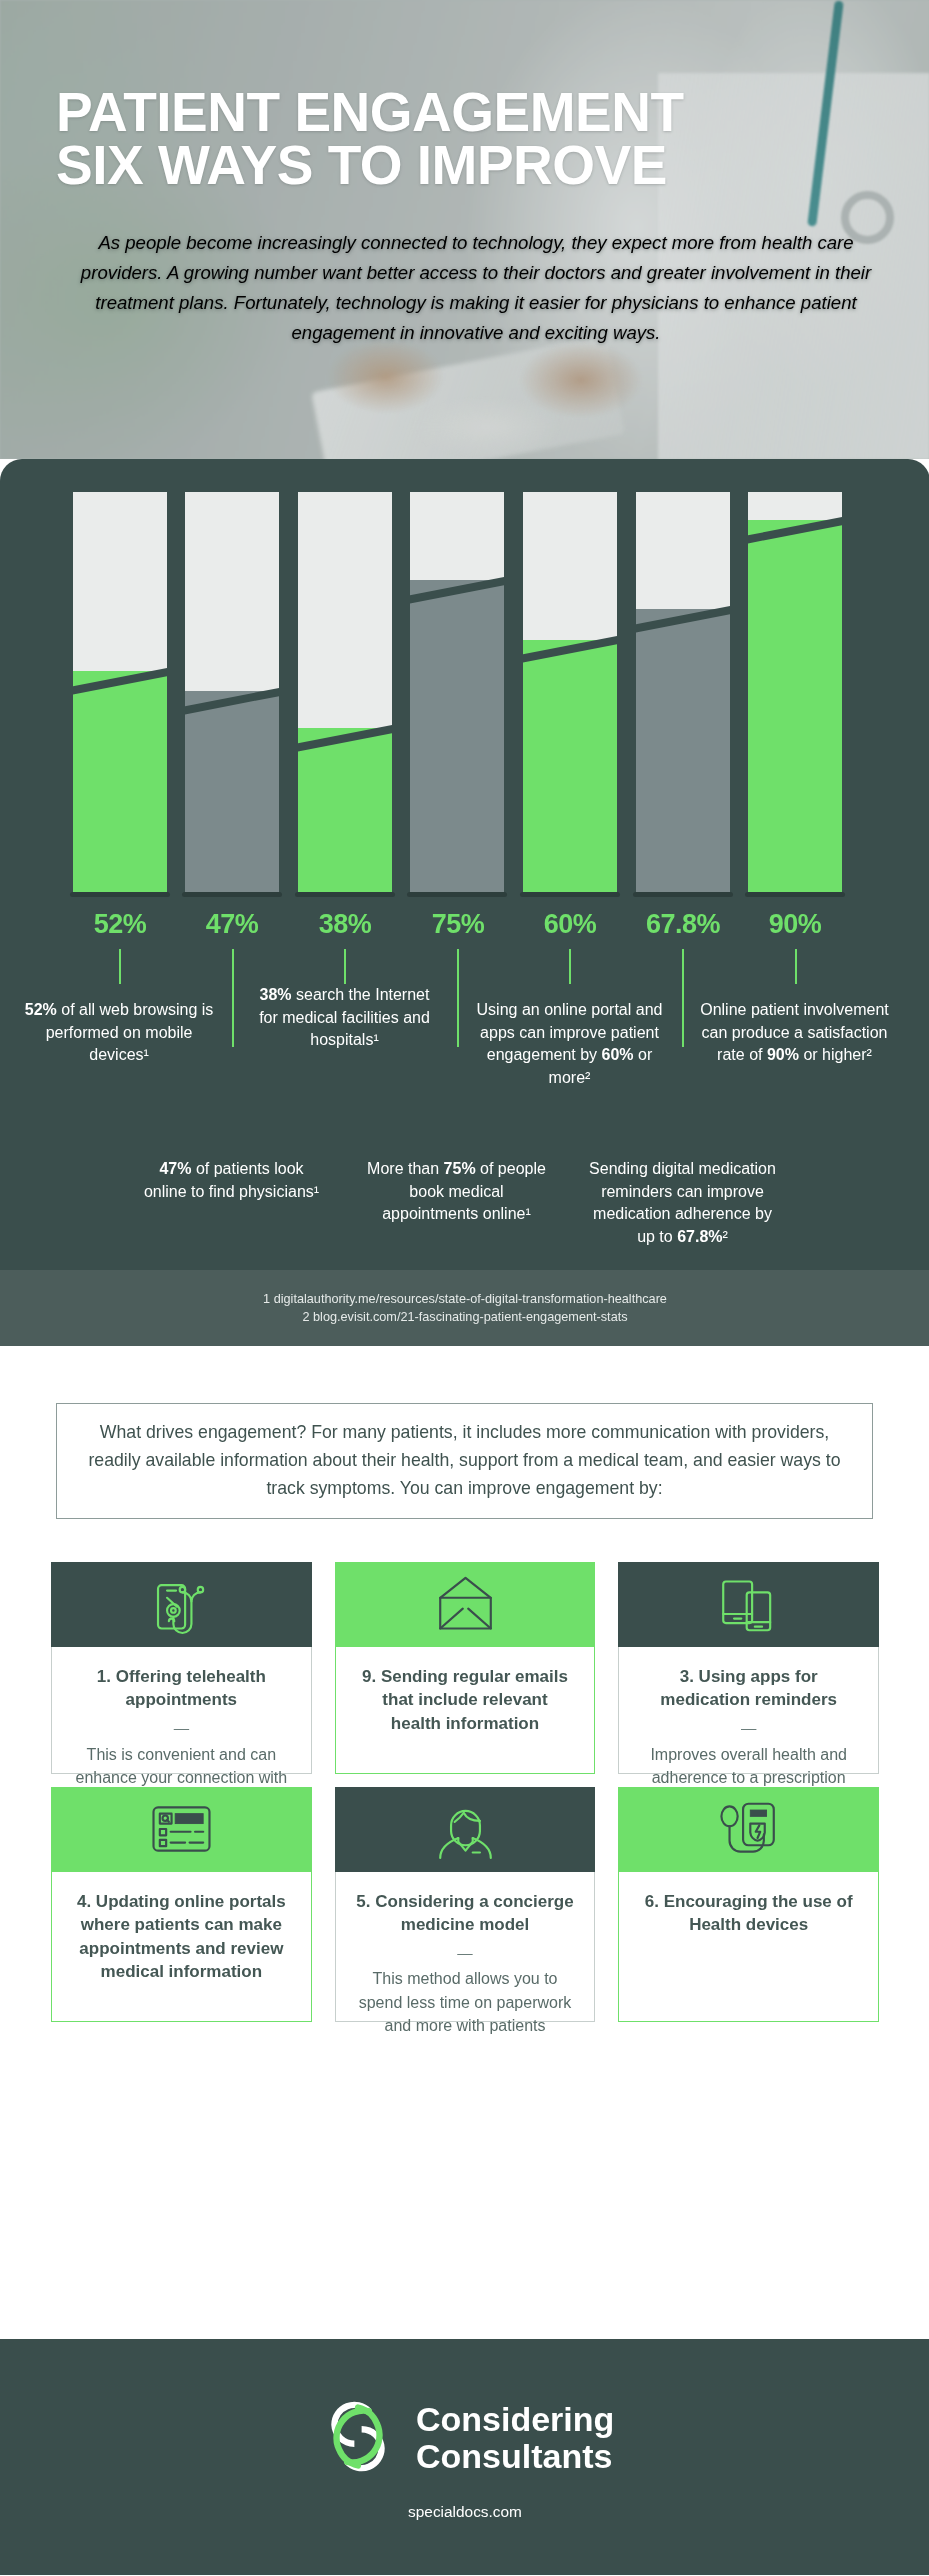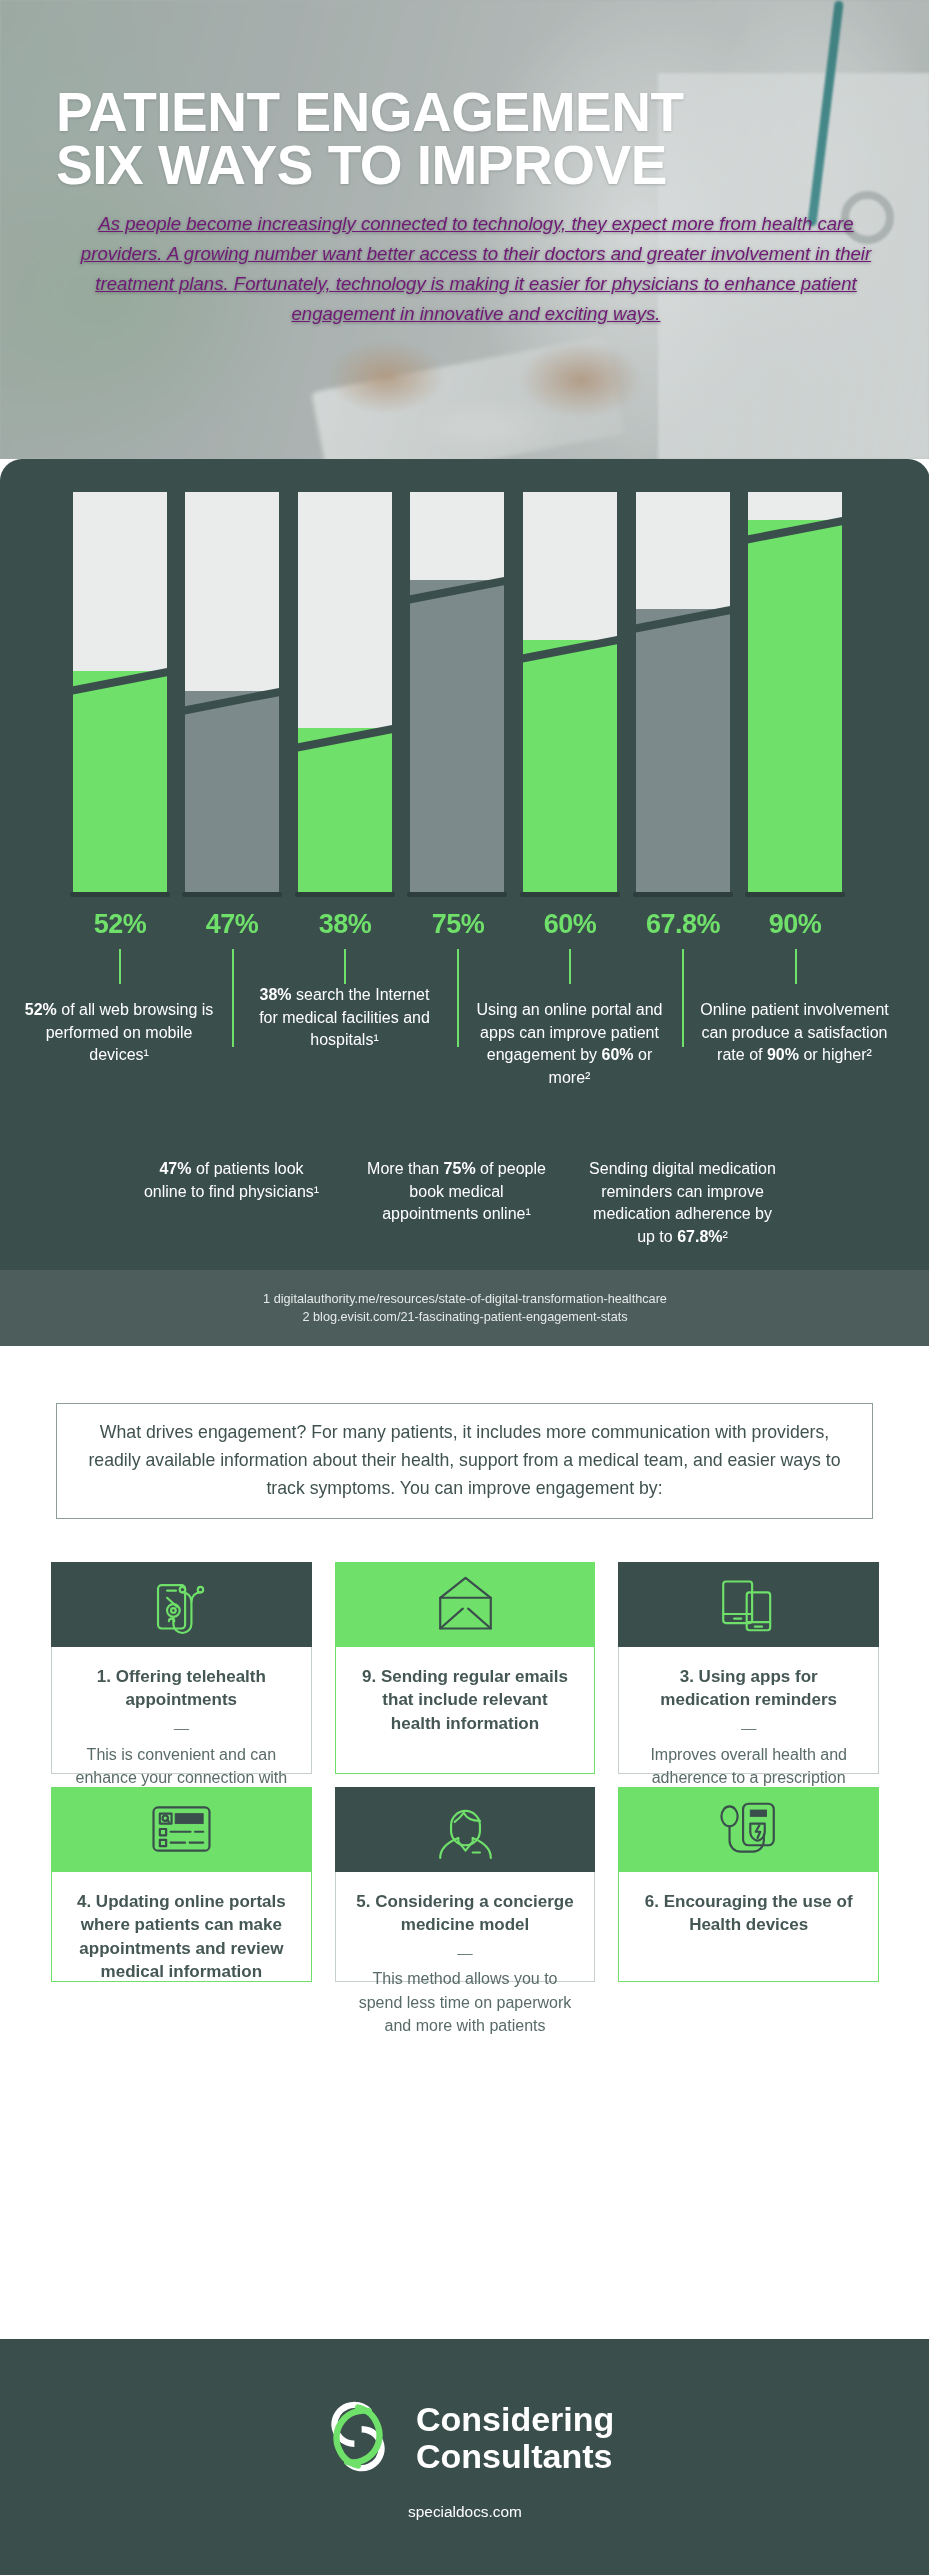--- a/index.html
+++ b/index.html
@@ -57,25 +57,24 @@
   .hero-inner {
     position:absolute; left:0; top:0; width:930px; height:459px;
     padding:86px 54px 0 56px;
   }
   .hero-title {
     font-size:55px; line-height:0.97; font-weight:bold; color:#ffffff;
     letter-spacing:-0.5px; text-shadow:0 0.9px 2.7px rgba(60,70,68,.28);
   }
   .hero-title span { display:block; }
   .hero-sub {
-    margin-top:16px; width:840px;
-    font-size:18.6px; line-height:1.62; color:#701a75;
+    margin-top:35px; width:840px;
+    font-size:18.6px; line-height:1.62; color:#000000;
     font-style:italic; text-align:center;
     text-shadow:0 0.9px 3.6px rgba(55,65,63,.55);
-    text-decoration:underline;
   }
 
   
   .chart-band { position:relative; width:930px; height:887px; background:#3a4e4c;border-radius:22px; }
   .bars { position:absolute; left:0; top:0; width:930px; height:454px; }
   .bar-col { position:absolute; top:33px; width:94px; height:400px; }
   .bar-outer { position:relative; width:94px; height:400px; overflow:hidden; }
   .bar-top { position:absolute; inset:0; background:#eaeceb; }
   .bar-fill { position:absolute; left:0; right:0; bottom:0; }
   .bar-slash {
@@ -133,21 +132,21 @@
     padding:18px 20px 22px; text-align:center;
   }
   .card-body.green-edge { border-color:#6fe06a; }
   .card-title {
     font-size:17px; font-weight:bold; line-height:1.38; color:#445754;
   }
   .card-dash { margin:8.2px 0 7.3px; color:#6b7d7a; font-size:15.4px; line-height:1; }
   .card-desc { font-size:16px; line-height:1.44; color:#596b68; }
 
   .r1 .card-body { height:127px; }
-  .r2 .card-body { height:110px; }
+  .r2 .card-body { height:150px; }
 
   
   .footer {
     position:relative; width:930px; height:236px; background:#3a4e4c;
     display:flex; flex-direction:column; align-items:center; justify-content:center;
   }
   .logo-row { display:flex; align-items:center; gap:16.3px; }
   .logo-text { color:#ffffff; font-size:34px; font-weight:bold; line-height:1.08; }
   .logo-url { margin-top:20px; color:#ffffff; font-size:15.4px; }
 </style>

